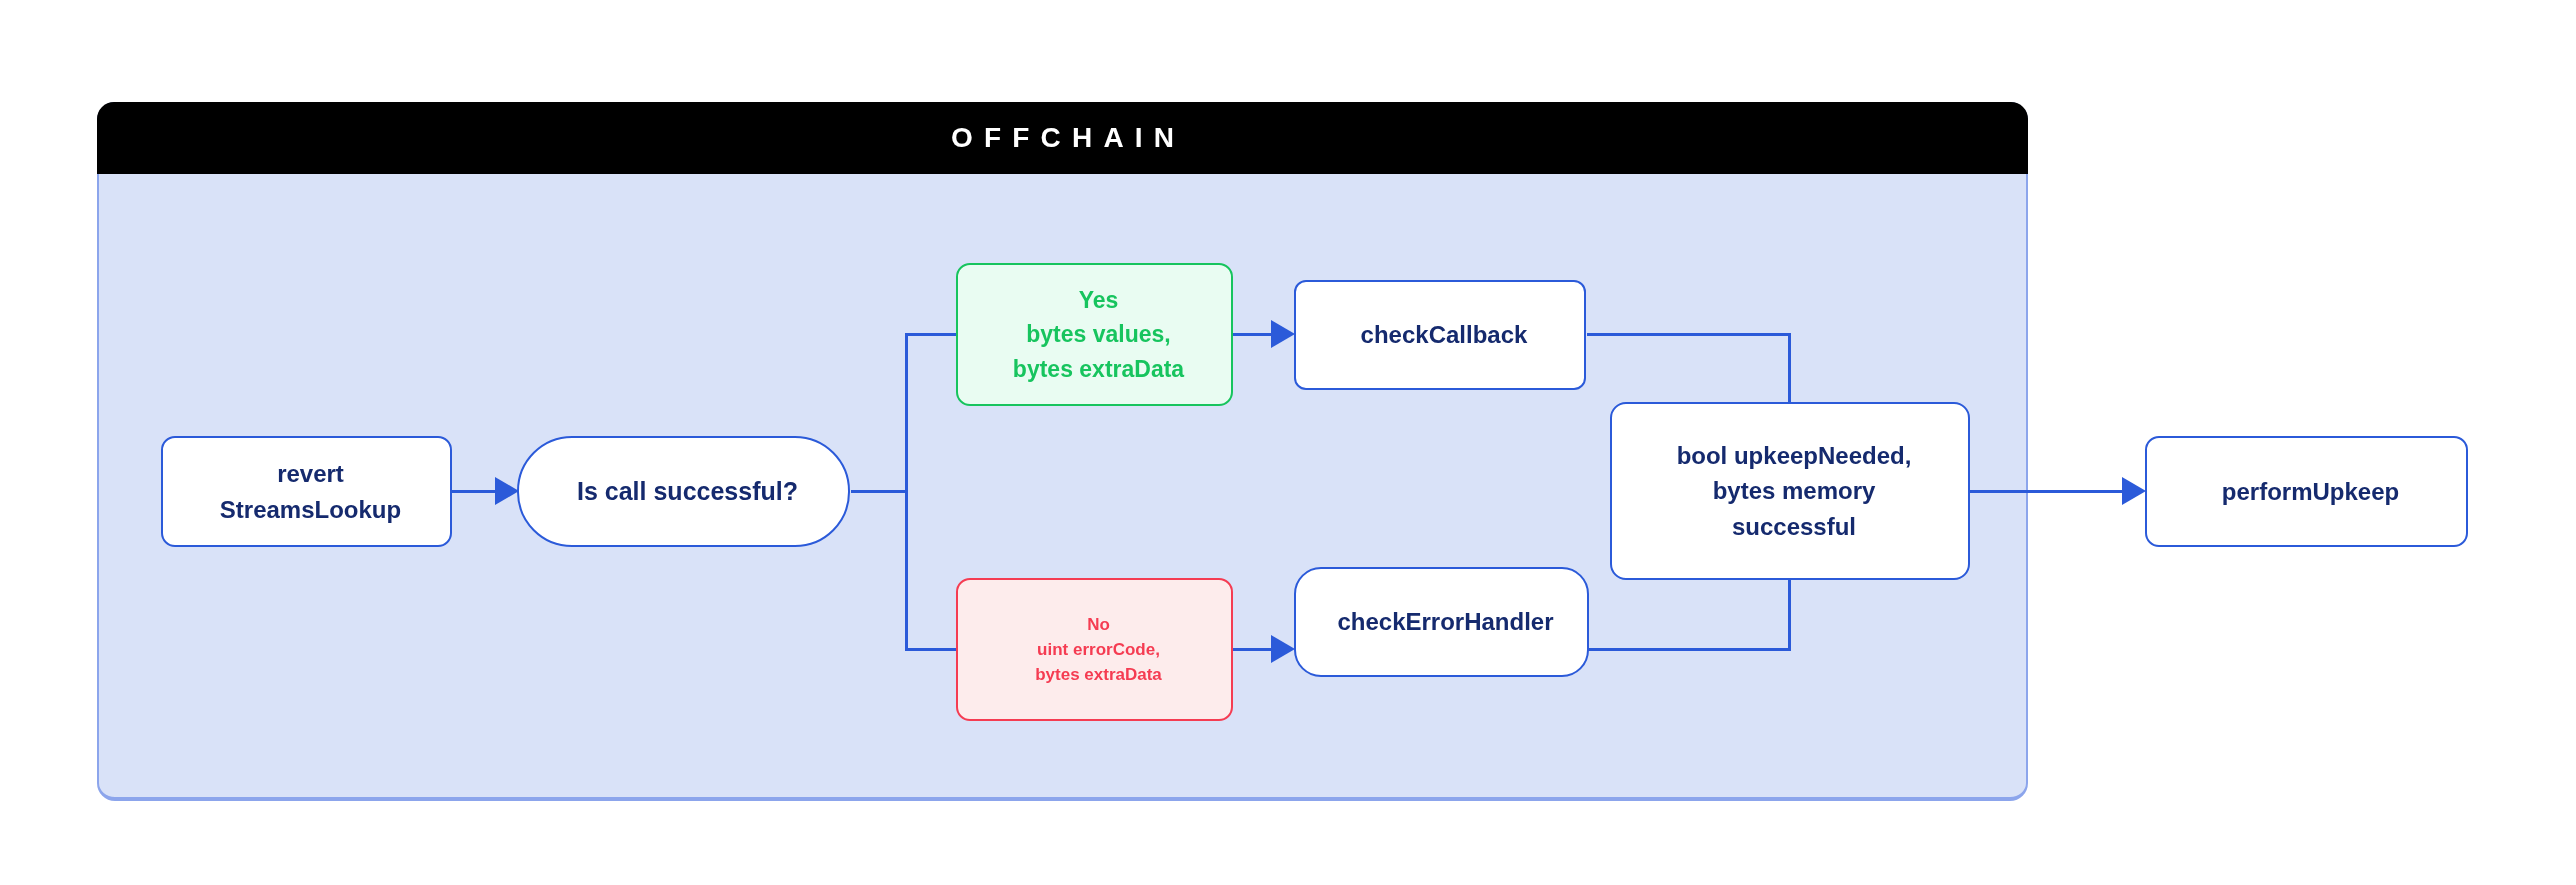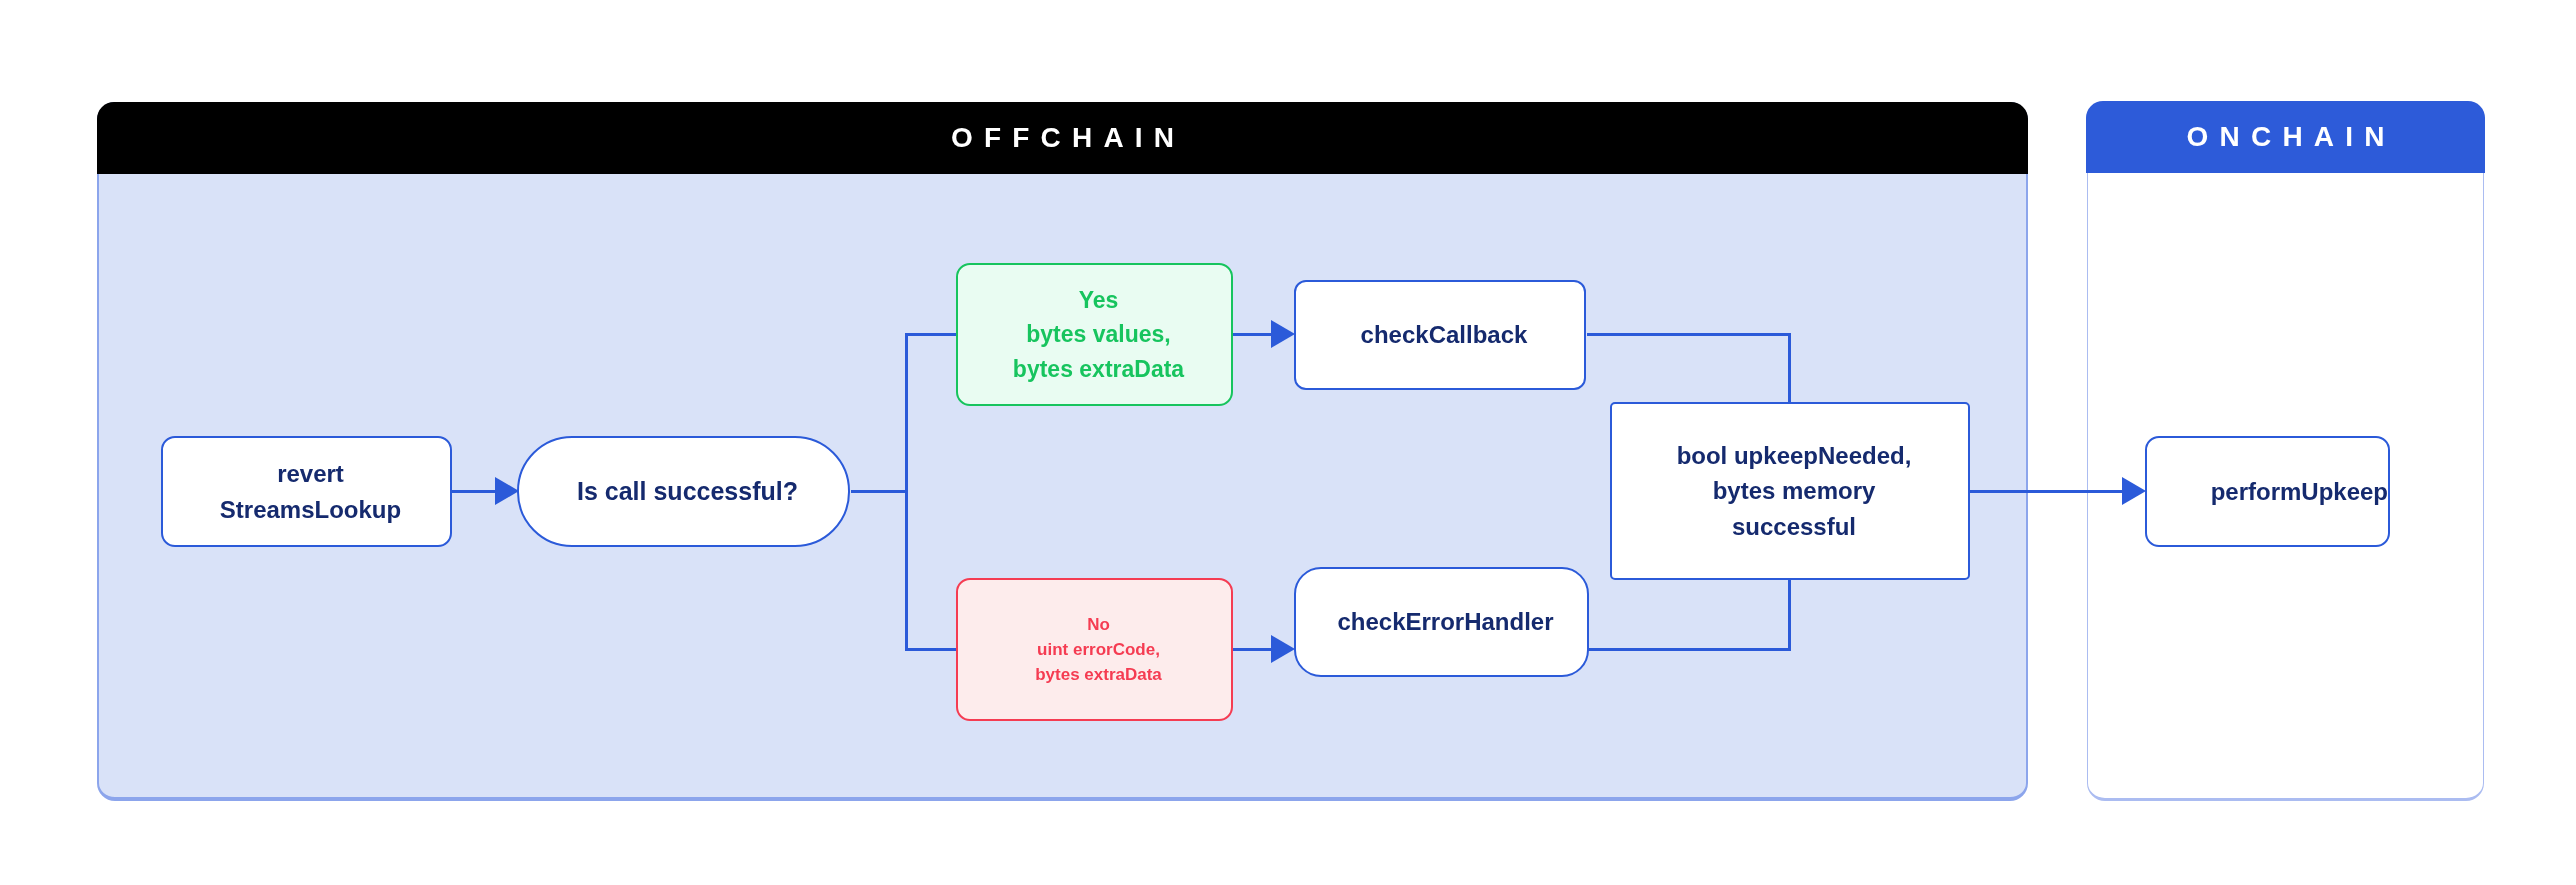--- a/index.html
+++ b/index.html
@@ -62,22 +62,22 @@
     font-weight:bold;font-size:24px;line-height:1.48;
     text-align:center;
     padding-left:8px;
   }
   .node-revert{left:161px;top:428px;width:291px;height:111px;}
   .node-decision{left:517px;top:428px;width:333px;height:111px;border-radius:55px;font-size:25px;}
   .node-yes{left:956px;top:255px;width:277px;height:143px;background:var(--green-bg);border-color:var(--green);color:var(--green);font-size:23px;}
   .node-check-callback{left:1294px;top:272px;width:292px;height:110px;border-radius:12px;}
   .node-no{left:956px;top:570px;width:277px;height:143px;background:var(--red-bg);border-color:var(--red);color:var(--red);font-size:17px;}
   .node-check-error-handler{left:1294px;top:559px;width:295px;height:110px;border-radius:27px;}
-  .node-upkeep-result{left:1610px;top:394px;width:360px;height:178px;border-radius:5px;}
-  .node-perform-upkeep{left:2145px;top:428px;width:245px;height:111px;align-items:flex-end;}
+  .node-upkeep-result{left:1610px;top:394px;width:360px;height:178px;border-radius:16px;}
+  .node-perform-upkeep{left:2145px;top:428px;width:323px;height:111px;}
   
   .line{position:absolute;background:var(--accent);}
   .arrow-head{
     position:absolute;width:0;height:0;
     border-top:14.4px solid transparent;
     border-bottom:14.4px solid transparent;
     border-left:24px solid var(--accent);
   }
   .l-revert-decision{left:452px;top:482px;width:46px;height:3.2px;}
   .a-decision{left:495px;top:469px;}
@@ -100,25 +100,20 @@
 <body>
 
 <div class="canvas">
 
   <section class="panel panel-offchain">
     <header class="panel-header">
       <span>OFFCHAIN</span>
     </header>
   </section>
 
-  <section class="panel panel-onchain">
-    <header class="panel-header">
-      <span>ONCHAIN</span>
-    </header>
-  </section>
 
   <div class="line l-revert-decision"></div>
   <div class="arrow-head a-decision"></div>
   <div class="line l-decision-out"></div>
   <div class="line l-branch-vertical"></div>
   <div class="line l-branch-yes"></div>
   <div class="line l-branch-no"></div>
   <div class="line l-yes-cc"></div>
   <div class="arrow-head a-cc"></div>
   <div class="line l-no-ceh"></div>

